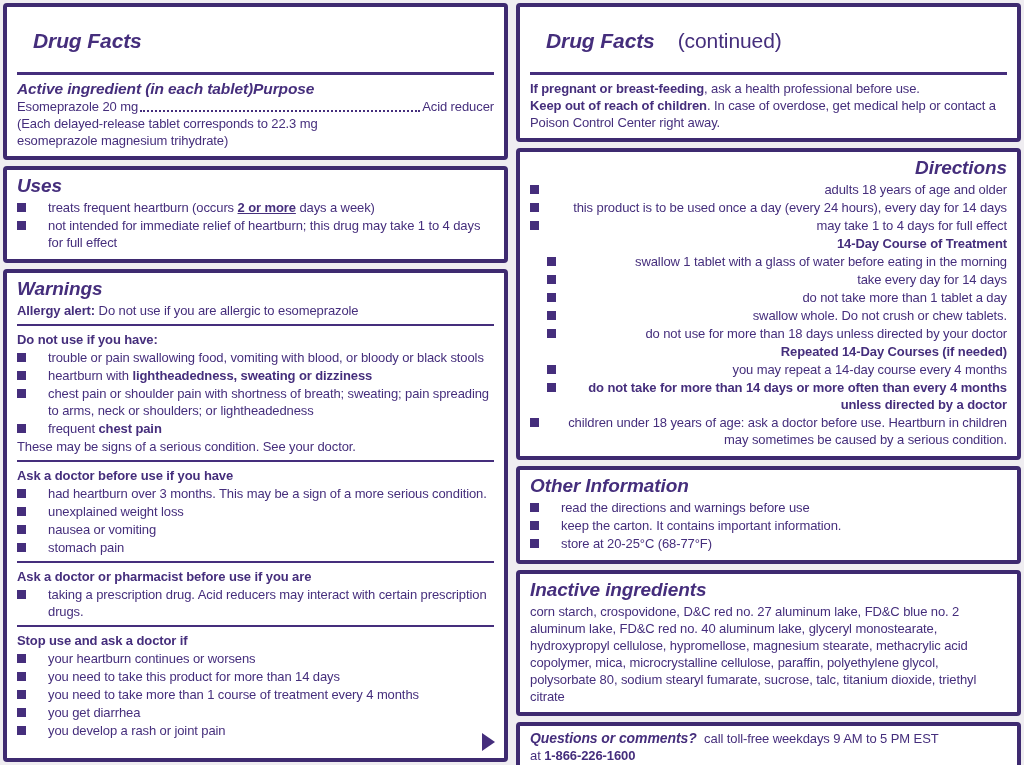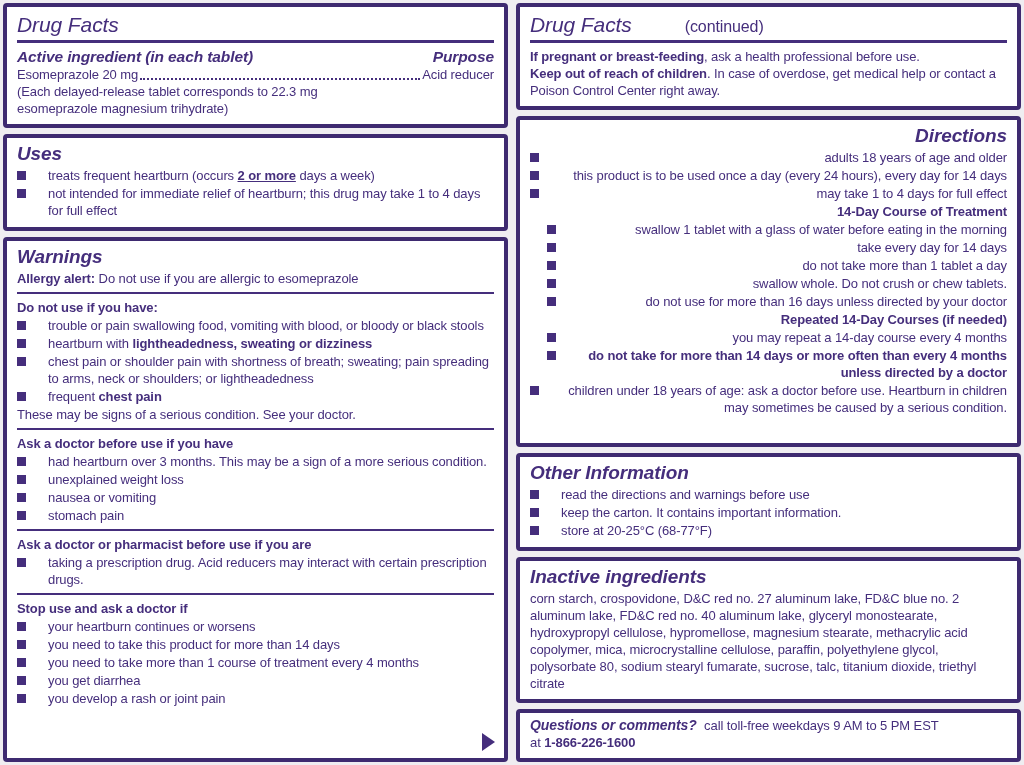--- a/index.html
+++ b/index.html
@@ -6,27 +6,27 @@
   *{ box-sizing:border-box; }
   body{ margin:0; width:1024px; height:765px; overflow:hidden;
         background:var(--bg); color:var(--purple);
         font-family:"Liberation Sans", sans-serif; }
   .sheet{ display:flex; gap:8px; padding:3px; height:765px; }
   .col{ flex:1 1 0; min-width:0; display:flex; flex-direction:column; gap:6px; }
   .box{ background:#fff; border:4px solid var(--border); border-radius:4px;
         padding:4px 10px 7px; font-size:13px; line-height:17px; letter-spacing:-0.1px; }
   .warn{ flex:1; position:relative; }
   .dir{ flex:1;text-align:right; }
-  .title{ font-style:italic; font-weight:normal; font-size:21px; margin:0; line-height:24px; }
+  .title{ font-style:italic; font-weight:bold; font-size:21px; margin:16px; line-height:24px; }
   .title-wrap{ border-bottom:3px solid var(--purple); padding:2px 0 3px; margin-bottom:5px;
                display:flex; align-items:baseline; gap:7px; }
-  .cont{ font-size:16px;margin-left:46px; }
+  .cont{ font-size:21px; }
   .h1{ font-style:italic; font-weight:bold; font-size:19px; margin:1px 0 2px; line-height:22px; }
   .h2{ font-style:italic; font-weight:bold; font-size:15.5px; }
-  .two-col{ display:flex; justify-content:space-between; margin:0 0 1px; }
+  .two-col{ display:flex; margin:0 0 1px; }
   .sh{ font-weight:bold; margin:0; }
   .ind{ margin-left:17px; }
   .txt{ margin:0; }
   .b{ position:relative; padding-left:31px; margin:1px 0; }
   .sq{ position:absolute; left:0; top:4px; width:9px; height:9px; background:var(--purple); }
   .l2{ margin-left:17px; }
   .sep{ border:0; border-top:2px solid var(--purple); margin:5px 0; }
   .dotrow{ display:flex; align-items:flex-end; margin:0; }
   .dots{ flex:1; border-bottom:2px dotted var(--purple); margin:0 2px 3px; }
   .note{ margin:0; max-width:335px; }
@@ -122,21 +122,21 @@
       <h2 class="h1">Directions</h2>
       <div class="b"><span class="sq"></span><span>adults 18 years of age and older</span></div>
       <div class="b"><span class="sq"></span><span>this product is to be used once a day (every 24 hours), every day for 14 days</span></div>
       <div class="b"><span class="sq"></span><span>may take 1 to 4 days for full effect</span></div>
 
       <p class="sh ind">14-Day Course of Treatment</p>
       <div class="b l2"><span class="sq"></span><span>swallow 1 tablet with a glass of water before eating in the morning</span></div>
       <div class="b l2"><span class="sq"></span><span>take every day for 14 days</span></div>
       <div class="b l2"><span class="sq"></span><span>do not take more than 1 tablet a day</span></div>
       <div class="b l2"><span class="sq"></span><span>swallow whole. Do not crush or chew tablets.</span></div>
-      <div class="b l2"><span class="sq"></span><span>do not use for more than 16 days unless directed by your doctor</span></div>
+      <div class="b l2"><span class="sq"></span><span>do not use for more than 18 days unless directed by your doctor</span></div>
 
       <p class="sh ind">Repeated 14-Day Courses (if needed)</p>
       <div class="b l2"><span class="sq"></span><span>you may repeat a 14-day course every 4 months</span></div>
       <div class="b l2"><span class="sq"></span><b>do not take for more than 14 days or more often than every 4 months unless directed by a doctor</b></div>
 
       <div class="b"><span class="sq"></span><span>children under 18 years of age: ask a doctor before use. Heartburn in children may sometimes be caused by a serious condition.</span></div>
     </section>
 
     <section class="box">
       <h2 class="h1">Other Information</h2>

